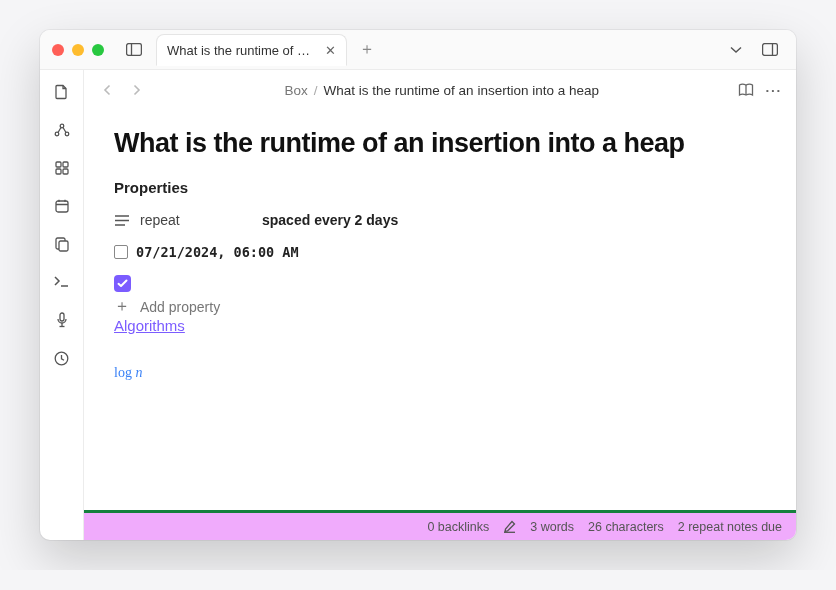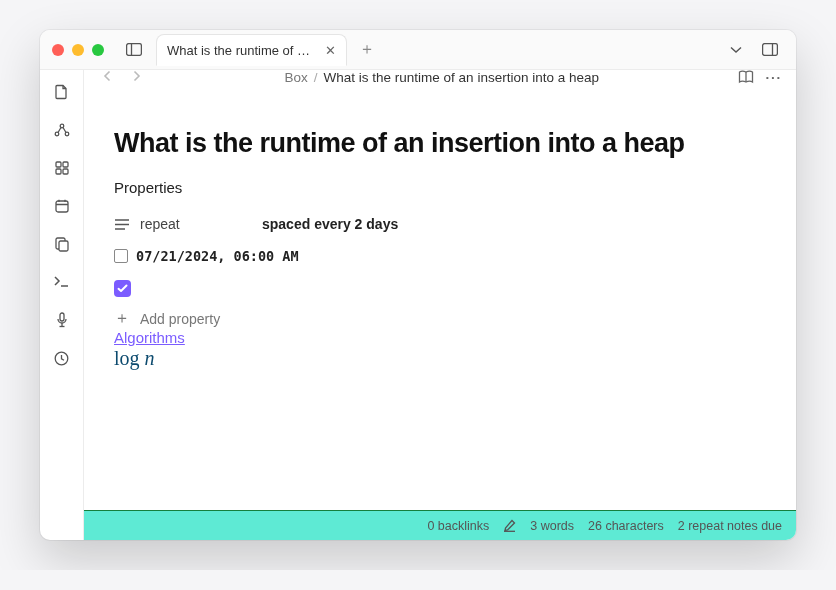--- a/index.html
+++ b/index.html
@@ -70,53 +70,53 @@
   flex-direction: column;
   align-items: center;
   padding-top: 10px;
   gap: 14px;
 }
 .side-btn { width: 28px; height: 24px; display: flex; align-items: center; justify-content: center; color: #555; cursor: pointer; border-radius: 4px; }
 .main { flex: 1; display: flex; flex-direction: column; overflow: hidden; }
 .topbar {
   height: 40px;
   display: flex;
-  align-items: flex-start;
+  align-items: center;
   padding: 0 14px;
   gap: 8px;
   font-size: 13.5px;
 }
 .nav-arrow { color: #bbb; width: 20px; display: flex; justify-content: center; }
 .breadcrumb { flex: 1; display: flex; justify-content: center; gap: 6px; color: #333; }
 .crumb-root { color: #777; }
 .crumb-sep { color: #aaa; }
 .topbar-right { display: flex; gap: 12px; color: #666; }
 .dot3 { letter-spacing: 1px; font-weight: bold; }
 
 .content { flex: 1; overflow: auto; padding: 8px 30px 20px 30px; }
 .page-title { font-size: 27px; font-weight: 800; letter-spacing: -0.5px; color: #111; margin: 10px 0 20px; }
-.props-head { font-size: 15px; font-weight: 400; color: #222; margin-bottom: 12px; }
-.prop-row { display: flex; align-items: center; height: 32px; font-size: 14px; }
+.props-head { font-size: 15px; font-weight: 700; color: #222; }
+.prop-row { display: flex; align-items: flex-end; height: 32px; font-size: 14px; }
 .prop-key { display: flex; align-items: center; gap: 10px; width: 148px; color: #444; }
 .prop-icon { width: 16px; height: 16px; display: flex; align-items: center; justify-content: center; color: #555; }
 .prop-val { color: #222; display: flex; align-items: center; gap: 8px; font-weight: bold; }
 .date-icon { width: 14px; height: 14px; border: 1px solid #888; border-radius: 2px; position: relative; }
 .checkbox {
   width: 17px; height: 17px; background: #7b5cff; border-radius: 4px;
   display: flex; align-items: center; justify-content: center;
 }
 .add-prop { display: flex; align-items: center; gap: 10px; color: #777; font-size: 14px; margin-top: 4px; cursor: pointer; }
 .link { color: #7b5cff; text-decoration: underline; font-size: 15px; display: inline-block; }
-.math { font-family: "Times New Roman", Georgia, serif; font-size: 20px; color: #0c4a6e; }
+.math { font-family: "Times New Roman", Georgia, serif; font-size: 14px; margin-top: 30px; color: #3b82f6; }
 .math .n { font-style: italic; }
 
 .statusbar {
-  height: 30px; border-top: 1px solid #15803d;
+  height: 30px; border-top: 3px solid #15803d;
   display: flex; align-items: center; justify-content: flex-end;
-  gap: 14px; padding: 0 14px; font-size: 12.5px; color: #555; background: #5eead4;
+  gap: 14px; padding: 0 14px; font-size: 12.5px; color: #555; background: #f0abfc;
 }
 .status-item { display: flex; align-items: center; gap: 5px; }
 svg { display: block; }
 </style>
 </head>
 <body>
 
 <div class="window">
 
   <div class="titlebar">

